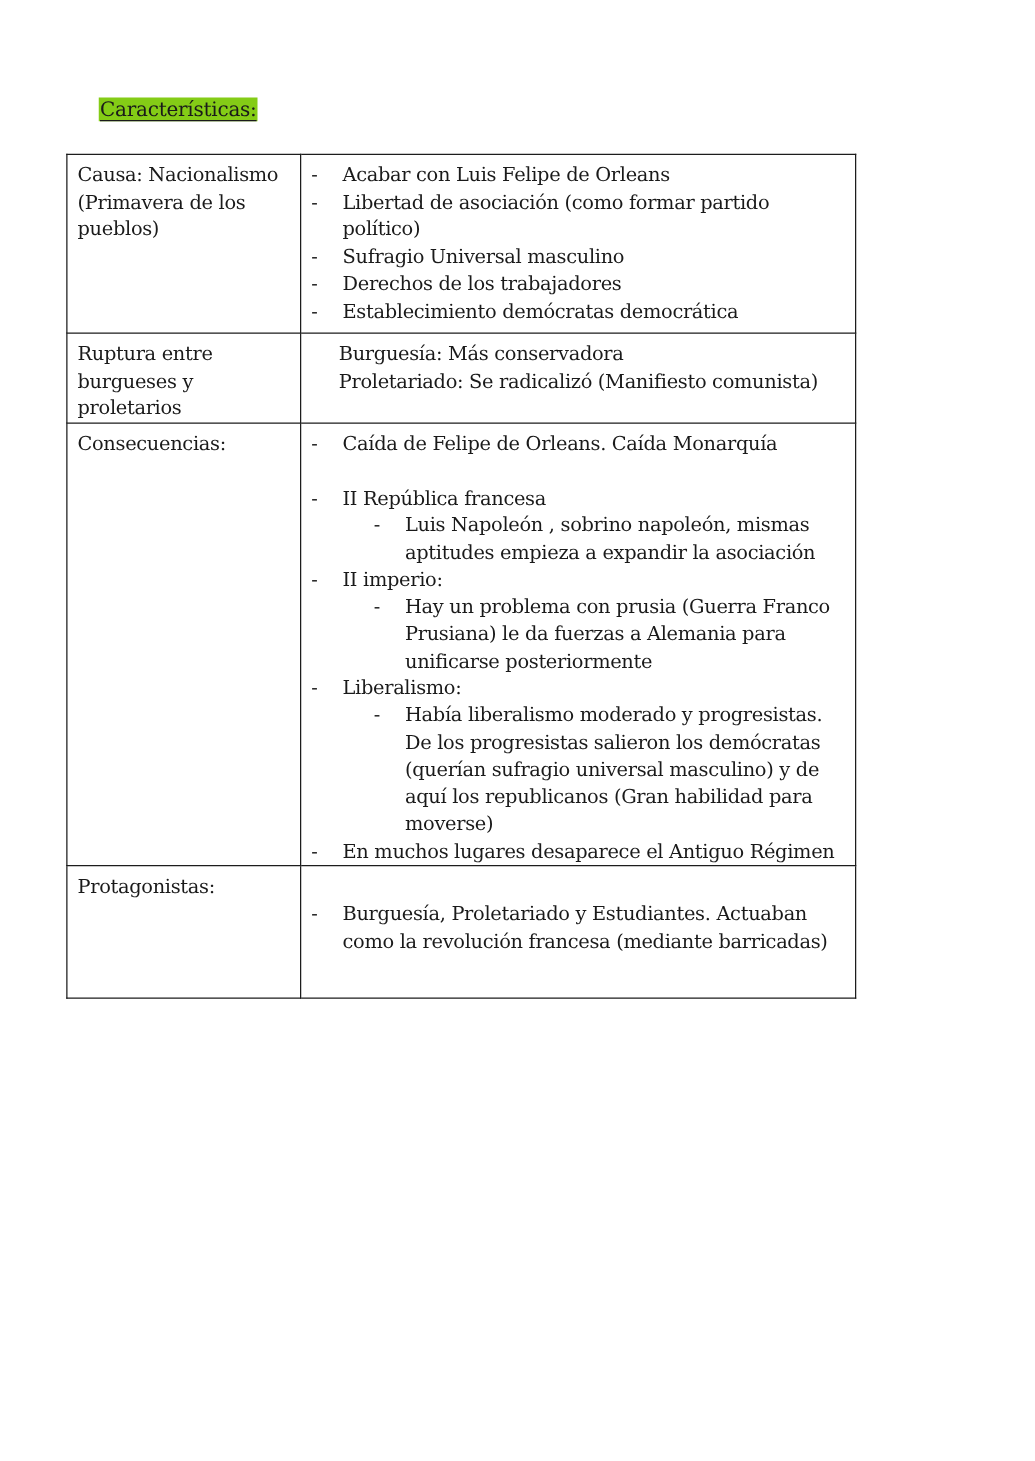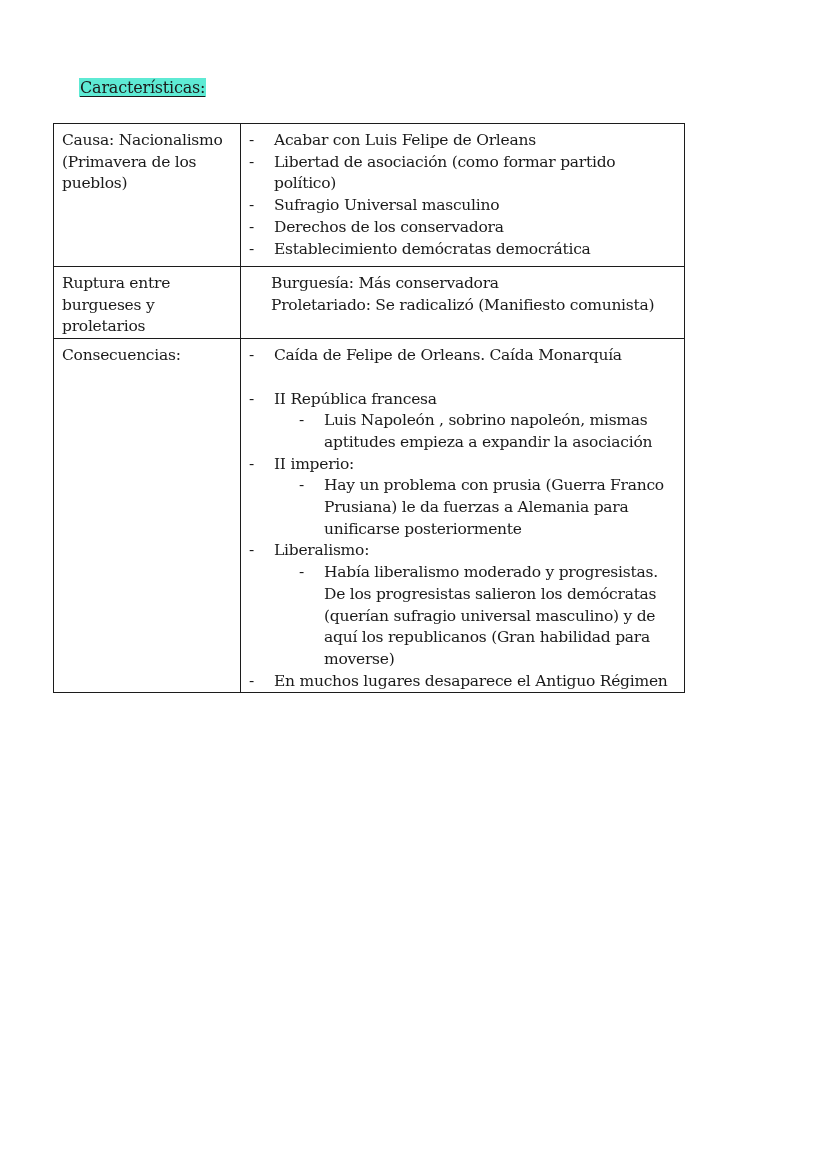--- a/index.html
+++ b/index.html
@@ -4,21 +4,21 @@
 <style>
   html, body { margin: 0; padding: 0; }
   body {
     width: 828px; height: 1169px; background: #ffffff; position: relative;
     font-family: "DejaVu Serif", "Liberation Serif", serif;
     color: #1a1a1a; font-size: 15.5px; overflow: hidden;
   }
   .title {
     position: absolute; left: 79px; top: 78px;
     font-size: 16px; text-decoration: underline; text-underline-offset: 3px;
-    background: #5eead4; padding: 0 1px; letter-spacing: -0.2px;
+    background: #84cc16; padding: 0 1px; letter-spacing: -0.2px;
   }
   table.doc {
     position: absolute; left: 53px; top: 123px; width: 632px;
     border-collapse: collapse; table-layout: fixed;
   }
   table.doc td {
     border: 1.6px solid #1c1c1c; vertical-align: top;
     padding: 6px 7px 0 8px; line-height: 21.7px; letter-spacing: -0.25px;
   }
   td.label { width: 171px; }
@@ -43,21 +43,21 @@
 
 <table class="doc">
   <tbody>
       <tr class="r1">
     <td class="label">Causa: Nacionalismo (Primavera de los pueblos)</td>
     <td class="content">
       <ul class="dash">
         <li>Acabar con Luis Felipe de Orleans</li>
         <li>Libertad de asociación (como formar partido político)</li>
         <li>Sufragio Universal masculino</li>
-        <li>Derechos de los conservadora</li>
+        <li>Derechos de los trabajadores</li>
         <li>Establecimiento demócratas democrática</li>
       </ul>
     </td>
   </tr>
   <tr class="r2">
     <td class="label">Ruptura entre burgueses y proletarios</td>
     <td class="content" style="padding-left:31px">
       <div class="plain">Burguesía: Más conservadora</div>
       <div class="plain">Proletariado: Se radicalizó (Manifiesto comunista)</div>
     </td>
@@ -85,14 +85,22 @@
         <li>
           <span>Liberalismo:</span>
           <ul class="dash">
             <li>Había liberalismo moderado y progresistas. De los progresistas  salieron los demócratas (querían sufragio universal masculino) y de aquí los republicanos (Gran habilidad para moverse)</li>
           </ul>
         </li>
         <li><span>En muchos lugares desaparece el Antiguo Régimen</span></li>
       </ul>
     </td>
   </tr>
+  <tr class="r4">
+    <td class="label">Protagonistas:</td>
+    <td class="content">
+      <ul class="dash">
+        <li>Burguesía, Proletariado y Estudiantes. Actuaban como la revolución francesa (mediante barricadas)</li>
+      </ul>
+    </td>
+  </tr>
 </tbody>
   </table>
 
 </body></html>

